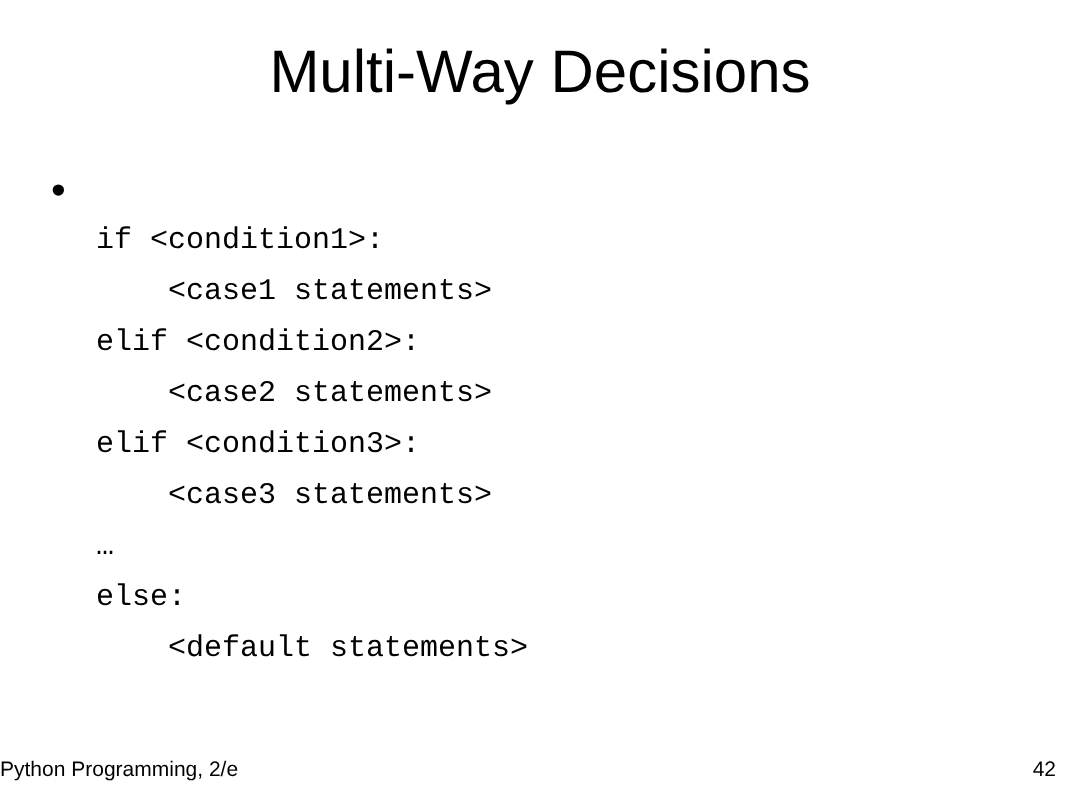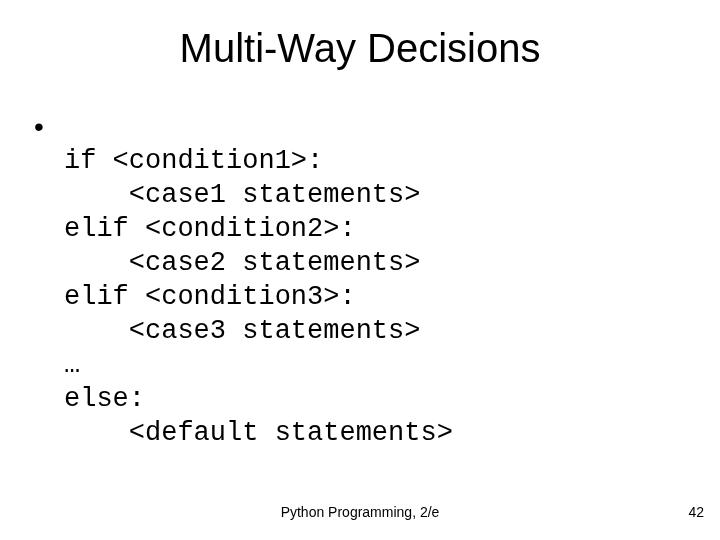--- a/index.html
+++ b/index.html
@@ -42,30 +42,30 @@
     font-size: 28px;
     line-height: 34px;
     width: 30px;
     flex: 0 0 30px;
     text-align: left;
     padding-left: 4px;
     font-family: Arial, Helvetica, sans-serif;
   }
   .code {
     font-family: "Courier New", Courier, monospace;
-    font-size: 27px;
+    font-size: 20px;
     line-height: 34px;
     white-space: pre;
   }
   .footer-center {
     position: absolute;
     bottom: 20px;
     left: 0;
     width: 720px;
-    text-align: center;
+    text-align: left;
     font-size: 14px;
     font-family: Arial, Helvetica, sans-serif;
   }
   .footer-right {
     position: absolute;
     bottom: 20px;
     right: 16px;
     font-size: 14px;
     font-family: Arial, Helvetica, sans-serif;
   }

